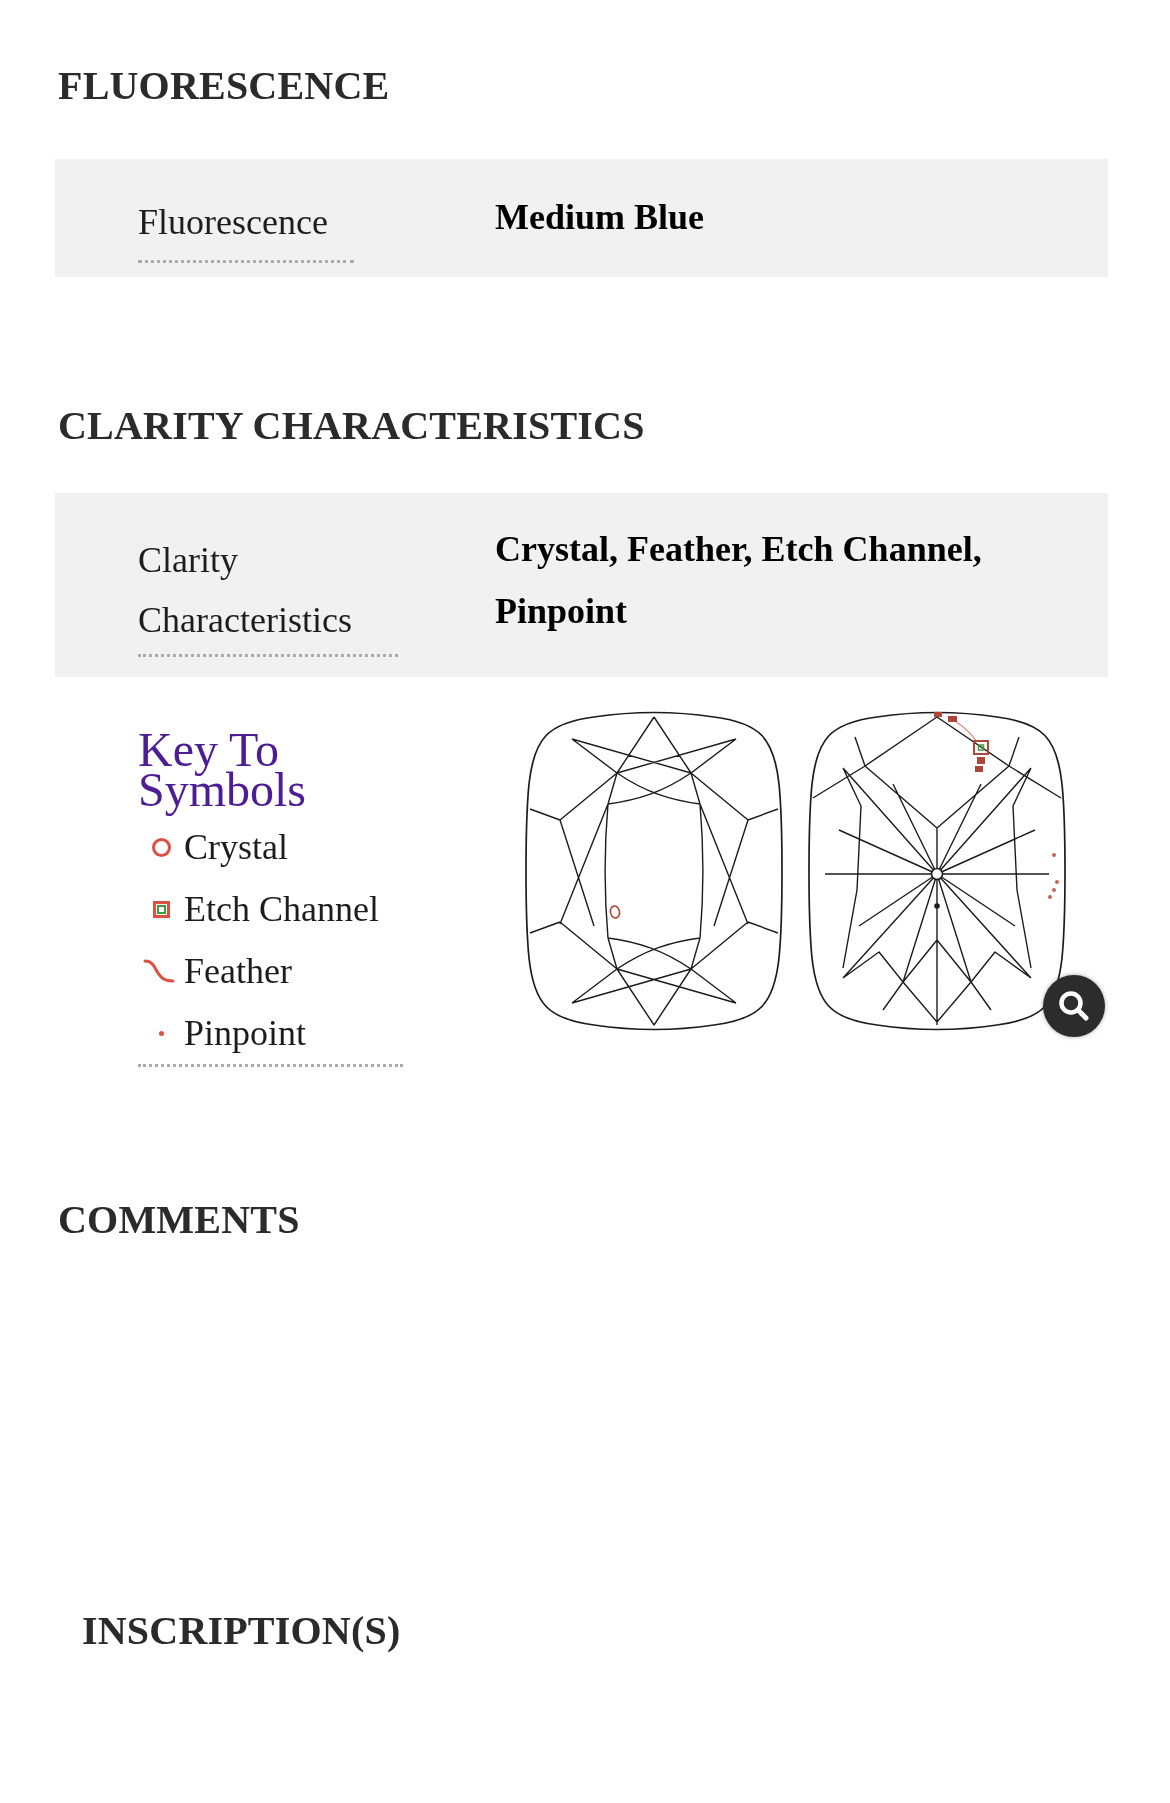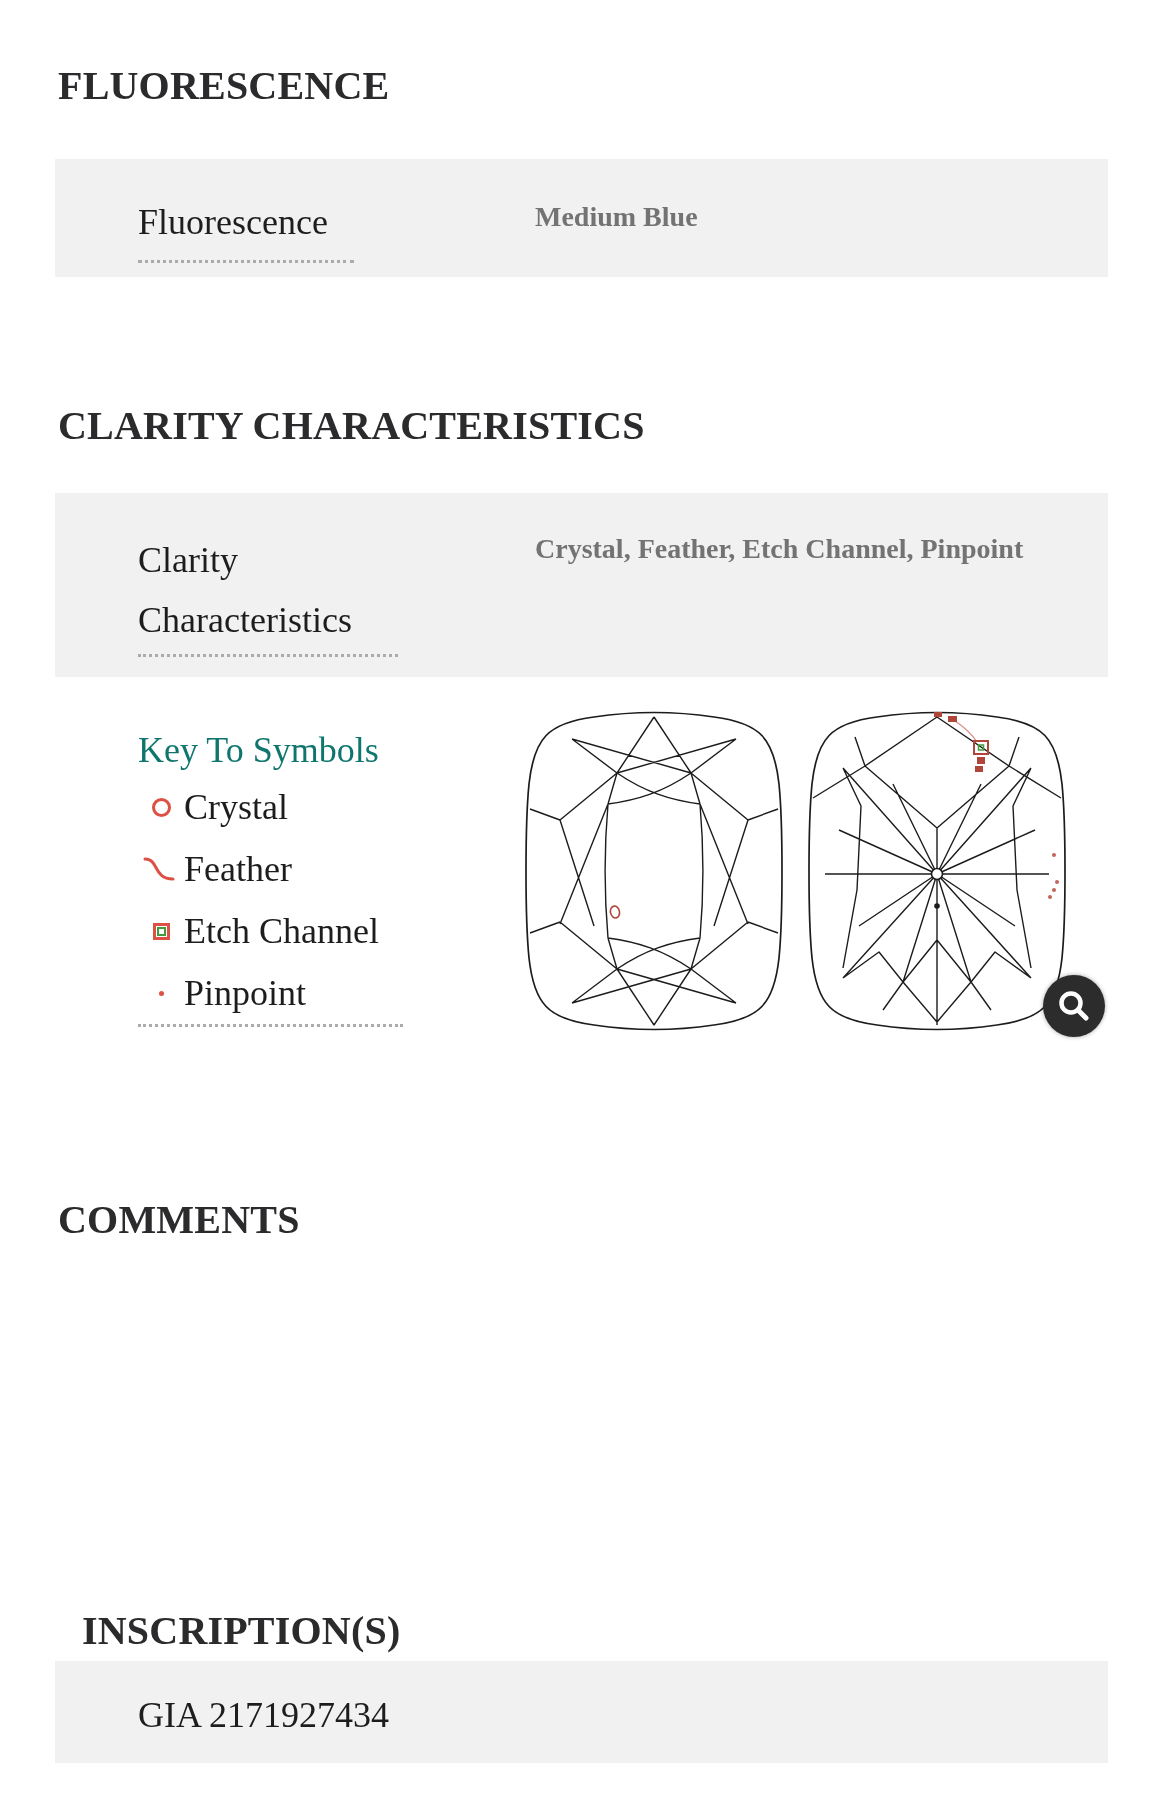--- a/index.html
+++ b/index.html
@@ -12,33 +12,33 @@
     font-size:40px;font-weight:700;line-height:44px;
     color:#2b2b2d;letter-spacing:0.2px;
   }
   .gbox{position:absolute;left:55px;width:1053px;background:#f1f1f2;}
   .cell-label{
     position:absolute;left:83px;
     font-size:36px;line-height:60px;color:#1d1d1d;
     border-bottom:3px dotted #ababab;
   }
   .cell-value{
-    position:absolute;left:480px;
-    font-size:28px;font-weight:700;line-height:62px;color:#737373;
+    position:absolute;left:440px;
+    font-size:36px;font-weight:700;line-height:62px;color:#000000;
   }
   .body-text{
     position:absolute;left:83px;
     font-size:36px;line-height:61px;color:#1d1d1d;
   }
   
   #key-block{
     position:absolute;left:138px;top:730px;width:265px;
     border-bottom:3px dotted #ababab;padding-bottom:0;
   }
-  #key-heading{font-size:36px;line-height:40px;color:#0f766e;margin-bottom:6px;}
+  #key-heading{font-size:48px;line-height:40px;color:#4c1d95;margin-bottom:6px;}
   .key-item{display:flex;align-items:center;height:62px;text-align:center;}
   .key-sym{width:46px;display:flex;justify-content:center;align-items:center;flex:0 0 46px;}
   .key-label{font-size:36px;color:#1d1d1d;white-space:nowrap;}
   .sym-crystal{width:13px;height:13px;border:3px solid #dd5144;border-radius:50%;}
   .sym-pinpoint{width:5px;height:5px;border-radius:50%;background:#dd5144;}
   .sym-etch{width:11px;height:11px;border:3px solid #dd5144;display:flex;align-items:center;justify-content:center;}
   .sym-etch-inner{width:5px;height:5px;border:2px solid #3f9b3f;}
   
   .diagram{position:absolute;top:710px;}
   #zoom-btn{
@@ -71,34 +71,34 @@
 
     <div class="key-item">
       <span class="key-sym">
         <span class="sym-crystal"></span>
       </span>
       <span class="key-label">Crystal</span>
     </div>
 
     <div class="key-item">
       <span class="key-sym">
+        <span class="sym-etch">
+            <span class="sym-etch-inner"></span>
+          </span>
+      </span>
+      <span class="key-label">Etch Channel</span>
+    </div>
+
+    <div class="key-item">
+      <span class="key-sym">
         <svg width="36" height="28" viewBox="0 0 36 28">
           <path d="M2 4 C 16 4 10 24 30 24" stroke="#dd5144" stroke-width="3" fill="none" stroke-linecap="round"></path>
         </svg>
       </span>
       <span class="key-label">Feather</span>
-    </div>
-
-    <div class="key-item">
-      <span class="key-sym">
-        <span class="sym-etch">
-            <span class="sym-etch-inner"></span>
-          </span>
-      </span>
-      <span class="key-label">Etch Channel</span>
     </div>
 
     <div class="key-item">
       <span class="key-sym">
         <span class="sym-pinpoint"></span>
       </span>
       <span class="key-label">Pinpoint</span>
     </div>
   </div>
 
@@ -161,17 +161,14 @@
       <circle cx="15" cy="15" r="9.5" fill="none" stroke="#ffffff" stroke-width="4.5"></circle>
       <path d="M22 22 L30 30" stroke="#ffffff" stroke-width="5" stroke-linecap="round"></path>
     </svg>
   </div>
 
   <div class="section-title" style="top:1198px;">COMMENTS</div>
 
 
   <div class="section-title" style="top:1609px;margin-left:24px;">INSCRIPTION(S)</div>
 
-  <div class="gbox" style="top:1661px;height:102px;">
-    <div class="body-text" style="top:32px;line-height:44px;">GIA 2171927434</div>
-  </div>
 
 </div>
 
 </body></html>

